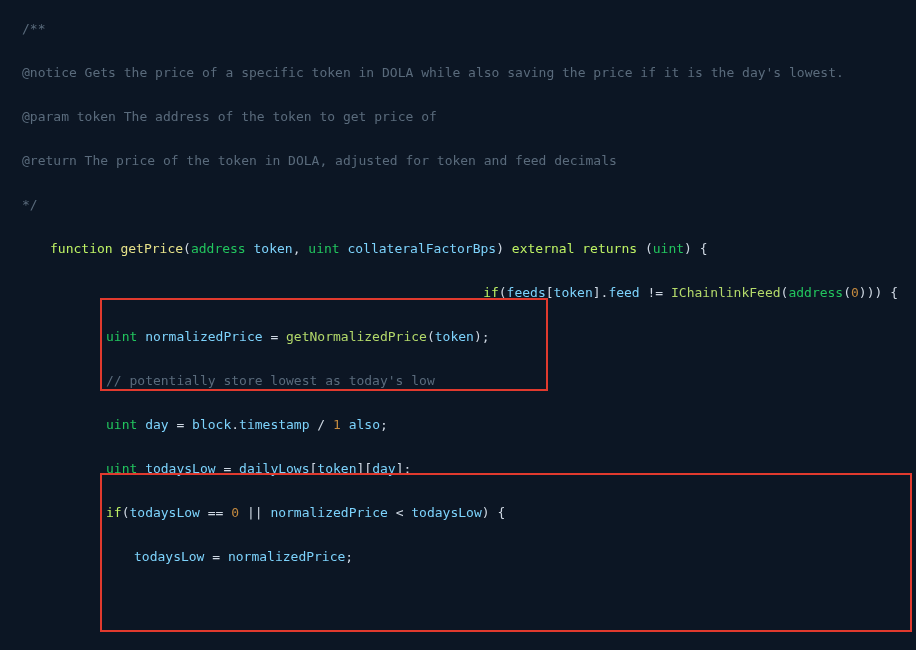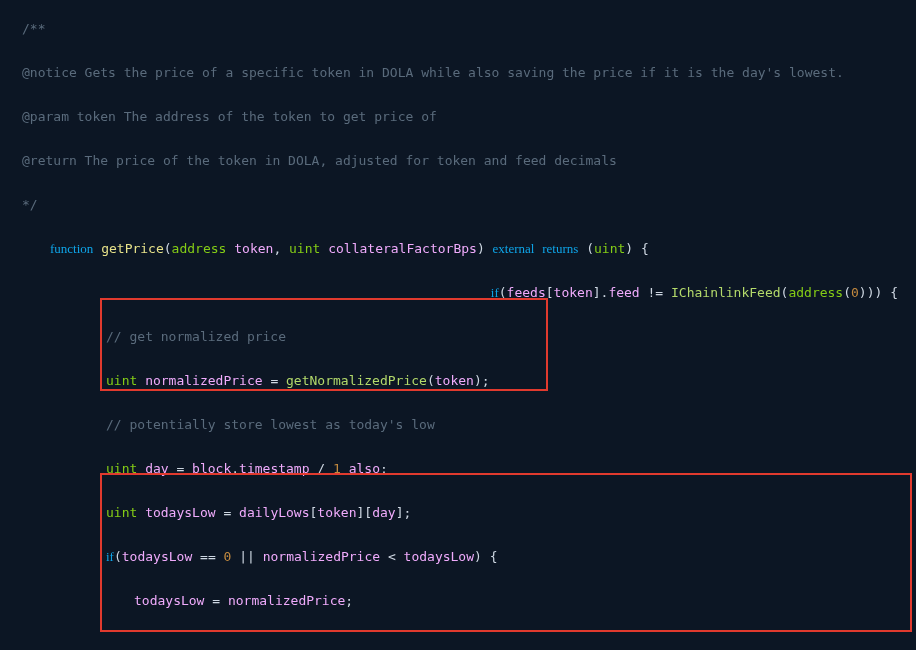--- a/index.html
+++ b/index.html
@@ -9,23 +9,23 @@
     font-size: 13px;
     line-height: 22px;
     padding: 18px 18px 18px 22px;
     width: 916px;
     height: 650px;
     overflow: hidden;
     color: #cfd8e3;
   }
   pre { white-space: pre; }
   .c-comment { color: #5a6b7c; }
-  .c-kw      { color: #0ea5e9; font-family: Liberation Serif, serif; }      
-  .c-type    { color: #84cc16; }      
-  .c-ident   { color: #f0abfc; }      
+  .c-kw      { color: #bef264; }      
+  .c-type    { color: #22c55e; }      
+  .c-ident   { color: #7dd3fc; }      
   .c-fn      { color: #b3d96a; }      
   .c-fname   { color: #e7e28a; }      
   .c-num     { color: #c48a3f; }
   .c-punc    { color: #cfd8e3; }
   .c-op      { color: #cfd8e3; }
 
   
   .line { display: block; }
   .i1 { padding-left: 28px; }
   .i2 { padding-left: 56px; text-align: right; }
@@ -44,21 +44,20 @@
 <body>
 
 <div class="code-wrap">
 <pre><span class="line c-comment">/**</span>
 <span class="line c-comment">@notice Gets the price of a specific token in DOLA while also saving the price if it is the day's lowest.</span>
 <span class="line c-comment">@param token The address of the token to get price of</span>
 <span class="line c-comment">@return The price of the token in DOLA, adjusted for token and feed decimals</span>
 <span class="line c-comment">*/</span>
 <span class="line i1"><span class="c-kw">function</span> <span class="c-fname">getPrice</span><span class="c-punc">(</span><span class="c-type">address</span> <span class="c-ident">token</span><span class="c-punc">,</span> <span class="c-type">uint</span> <span class="c-ident">collateralFactorBps</span><span class="c-punc">)</span> <span class="c-kw">external</span> <span class="c-kw">returns</span> <span class="c-punc">(</span><span class="c-type">uint</span><span class="c-punc">)</span> <span class="c-punc">{</span></span>
 <span class="line i2"><span class="c-kw">if</span><span class="c-punc">(</span><span class="c-ident">feeds</span><span class="c-punc">[</span><span class="c-ident">token</span><span class="c-punc">]</span><span class="c-punc">.</span><span class="c-ident">feed</span> <span class="c-op">!=</span> <span class="c-fn">IChainlinkFeed</span><span class="c-punc">(</span><span class="c-type">address</span><span class="c-punc">(</span><span class="c-num">0</span><span class="c-punc">)</span><span class="c-punc">)</span><span class="c-punc">)</span> <span class="c-punc">{</span></span>
-<span class="line i3 c-comment">// get normalized price</span>
 <span class="line i3"><span class="c-type">uint</span> <span class="c-ident">normalizedPrice</span> <span class="c-op">=</span> <span class="c-fn">getNormalizedPrice</span><span class="c-punc">(</span><span class="c-ident">token</span><span class="c-punc">)</span><span class="c-punc">;</span></span>
 <span class="line i3 c-comment">// potentially store lowest as today's low</span>
 <span class="line i3"><span class="c-type">uint</span> <span class="c-ident">day</span> <span class="c-op">=</span> <span class="c-ident">block</span><span class="c-punc">.</span><span class="c-ident">timestamp</span> <span class="c-op">/</span> <span class="c-num">1</span> <span class="c-ident">also</span><span class="c-punc">;</span></span>
 <span class="line i3"><span class="c-type">uint</span> <span class="c-ident">todaysLow</span> <span class="c-op">=</span> <span class="c-ident">dailyLows</span><span class="c-punc">[</span><span class="c-ident">token</span><span class="c-punc">]</span><span class="c-punc">[</span><span class="c-ident">day</span><span class="c-punc">]</span><span class="c-punc">;</span></span>
 <span class="line i3"><span class="c-kw">if</span><span class="c-punc">(</span><span class="c-ident">todaysLow</span> <span class="c-op">==</span> <span class="c-num">0</span> <span class="c-op">||</span> <span class="c-ident">normalizedPrice</span> <span class="c-op">&lt;</span> <span class="c-ident">todaysLow</span><span class="c-punc">)</span> <span class="c-punc">{</span></span>
 <span class="line i4"><span class="c-ident">todaysLow</span> <span class="c-op">=</span> <span class="c-ident">normalizedPrice</span><span class="c-punc">;</span></span>
 
 
 
 

